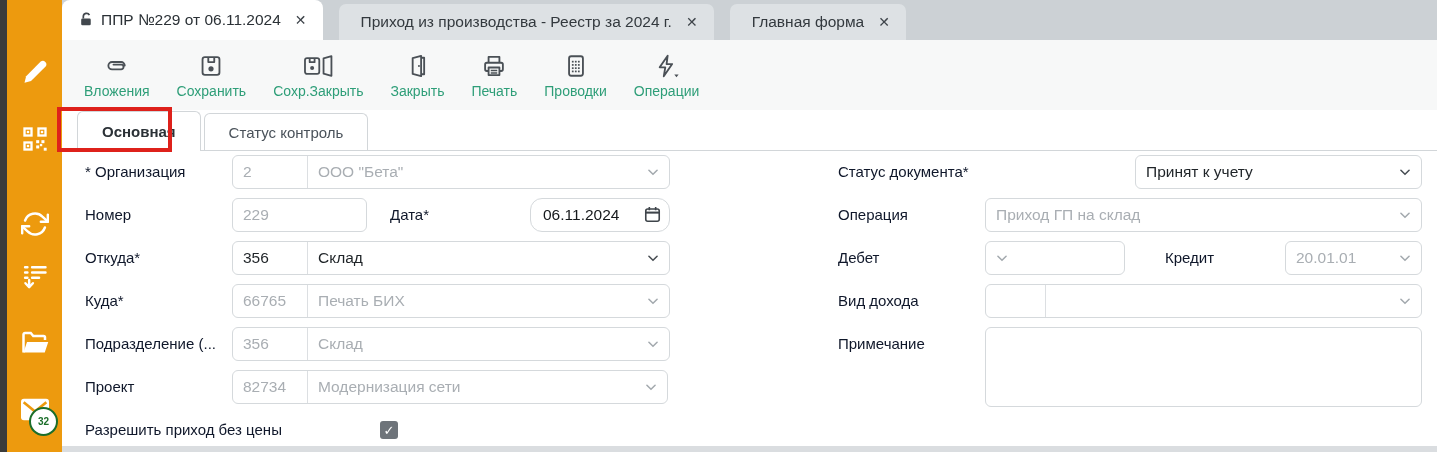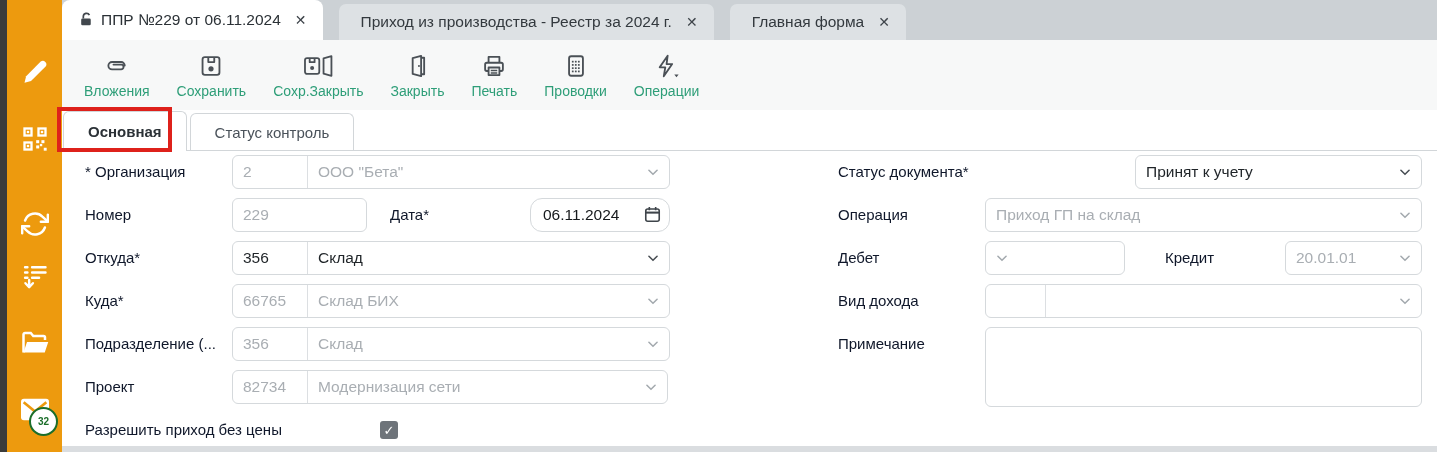--- a/index.html
+++ b/index.html
@@ -24,21 +24,21 @@
   .tab .ttl{margin:0 6px;}
   .tclose{font-size:14px;font-weight:bold;color:#3e444a;margin-left:8px;cursor:pointer;}
   
   .toolbar{position:absolute;left:62px;top:40px;right:0;height:70px;background:#f7f8f8;
     display:flex;align-items:center;gap:27px;padding-left:22px;box-sizing:border-box;}
   .tbtn{display:flex;flex-direction:column;align-items:center;gap:5px;cursor:pointer;}
   .tbtn .lbl{font-size:14px;color:#2E9E78;line-height:1;white-space:nowrap;}
   .tico{line-height:0;}
   
   .subtabs{position:absolute;left:62px;top:110px;right:0;height:41px;background:#fff;
-    border-bottom:1px solid #d2d6d9;box-sizing:border-box;display:flex;align-items:flex-end;padding-left:1px;}
+    border-bottom:1px solid #d2d6d9;box-sizing:border-box;display:flex;align-items:flex-end;padding-left:15px;}
   .stab{height:37px;box-sizing:border-box;border:1px solid #d2d6d9;border-bottom:none;
     border-radius:6px 6px 0 0;padding:0 24px;display:flex;align-items:center;font-size:15px;
     color:#4a525a;background:#fff;margin-right:3px;cursor:pointer;white-space:nowrap;}
   .stab.active{font-weight:bold;color:#2b3136;height:40px;margin-bottom:-1px;position:relative;z-index:2;}
   
   .hl{position:absolute;left:57px;top:107px;width:115px;height:45px;border:4px solid #DE211B;
     box-sizing:border-box;z-index:30;pointer-events:none;}
   
   .flabel{position:absolute;font-size:15px;color:#0f172a;line-height:34px;white-space:nowrap;}
   .combo{position:absolute;height:34px;box-sizing:border-box;border:1px solid #d5d9dc;
@@ -276,21 +276,21 @@
   <div class="chev">
       <svg width="14" height="14" viewBox="0 0 24 24">
         <path d="M5 9l7 7 7-7" fill="none" stroke-width="2.6" stroke-linecap="round" stroke-linejoin="round"></path>
       </svg>
     </div>
 </div>
 
 <div class="flabel" style="left:85px;top:284px">Куда*</div>
 <div class="combo dis" style="left:232px;top:284px;width:438px">
   <div class="code">66765</div>
-  <div class="cval">Склад БИХ</div>
+  <div class="cval">Печать БИХ</div>
   <div class="chev">
       <svg width="14" height="14" viewBox="0 0 24 24">
         <path d="M5 9l7 7 7-7" fill="none" stroke-width="2.6" stroke-linecap="round" stroke-linejoin="round"></path>
       </svg>
     </div>
 </div>
 
 <div class="flabel" style="left:85px;top:327px">Подразделение (...</div>
 <div class="combo dis" style="left:232px;top:327px;width:438px">
   <div class="code">356</div>

